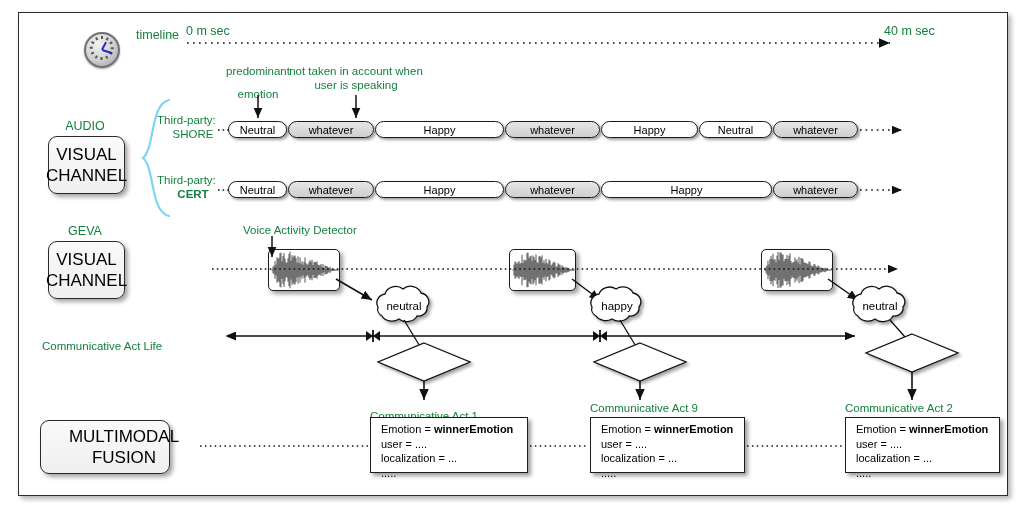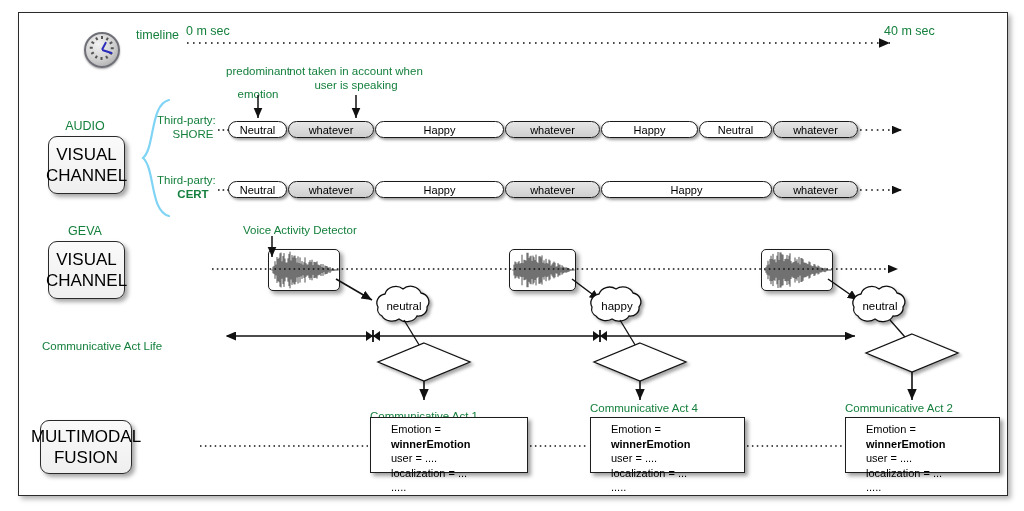--- a/index.html
+++ b/index.html
@@ -47,21 +47,21 @@
   .wavebox{position:absolute;border:1.4px solid #1d1d1d;border-radius:5px;background:#fff;
     box-shadow:3px 3px 4px rgba(0,0,0,.38);overflow:hidden;}
 
   
   .cloud{position:absolute;font-size:11.5px;color:#000;}
   .cloud .cltxt{position:absolute;left:0;right:0;top:50%;transform:translateY(-50%);
     text-align:center;z-index:3;}
 
   
   .actbox{position:absolute;border:1.3px solid #1d1d1d;background:#fff;
-    box-shadow:3px 3px 4px rgba(0,0,0,.38);padding:4px 6px 5px 20px;
+    box-shadow:3px 3px 4px rgba(0,0,0,.38);padding:4px 6px 5px 10px;
     font-size:11px;line-height:1.32;box-sizing:border-box;}
   .actbox b{font-weight:bold;}
 
   svg.ov{position:absolute;left:0;top:0;width:1024px;height:511px;pointer-events:none;}
 </style>
 </head>
 <body>
 
 <div id="canvas">
   <div id="frame"></div>
@@ -104,21 +104,21 @@
   </div>
 
   <div class="txt lbl12 c" style="left:85px;top:224px;">GEVA</div>
   <div class="modbox" style="left:48px;top:241px;width:75px;height:56px;">
     <div>
       <div>VISUAL</div>
       <div>CHANNEL</div>
     </div>
   </div>
 
-  <div class="modbox" style="left:40px;top:420px;width:90px;height:52px;">
+  <div class="modbox" style="left:40px;top:420px;width:90px;height:52px;padding-left:38px;">
     <div>
       <div>MULTIMODAL</div>
       <div>FUSION</div>
     </div>
   </div>
 
   <div class="txt lbl11" style="left:157px;top:114px;">Third-party:</div>
   <div class="txt lbl11 c" style="left:193px;top:128px;">SHORE</div>
 
   <div class="txt lbl11" style="left:157px;top:174px;">Third-party:</div>
@@ -202,21 +202,21 @@
   <div class="txt lbl11 c" style="left:912px;top:353px;font-size:10px;">Rule</div>
 
   <div class="txt lbl11" style="left:370px;top:410px;">Communicative Act 1</div>
   <div class="actbox" style="left:370px;top:417px;width:158px;height:56px;">
     <div><span>Emotion = </span><b>winnerEmotion</b></div>
     <div>user = ....</div>
     <div>localization = ...</div>
     <div>.....</div>
   </div>
 
-  <div class="txt lbl11" style="left:590px;top:402px;">Communicative Act 4</div>
+  <div class="txt lbl11" style="left:590px;top:402px;">Communicative Act 9</div>
   <div class="actbox" style="left:590px;top:417px;width:155px;height:56px;">
     <div><span>Emotion = </span><b>winnerEmotion</b></div>
     <div>user = ....</div>
     <div>localization = ...</div>
     <div>.....</div>
   </div>
 
   <div class="txt lbl11" style="left:845px;top:402px;">Communicative Act 2</div>
   <div class="actbox" style="left:845px;top:417px;width:155px;height:56px;">
     <div><span>Emotion = </span><b>winnerEmotion</b></div>

